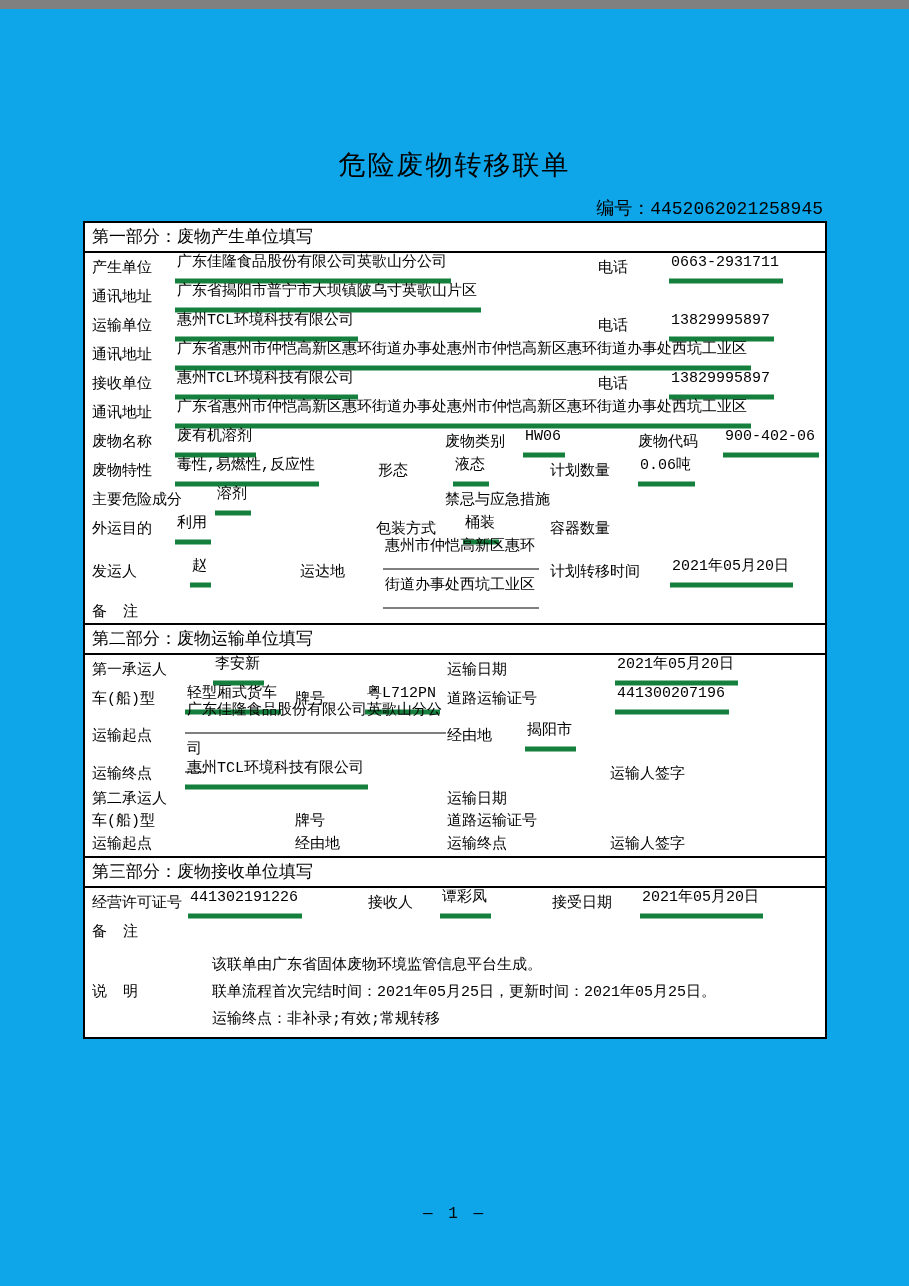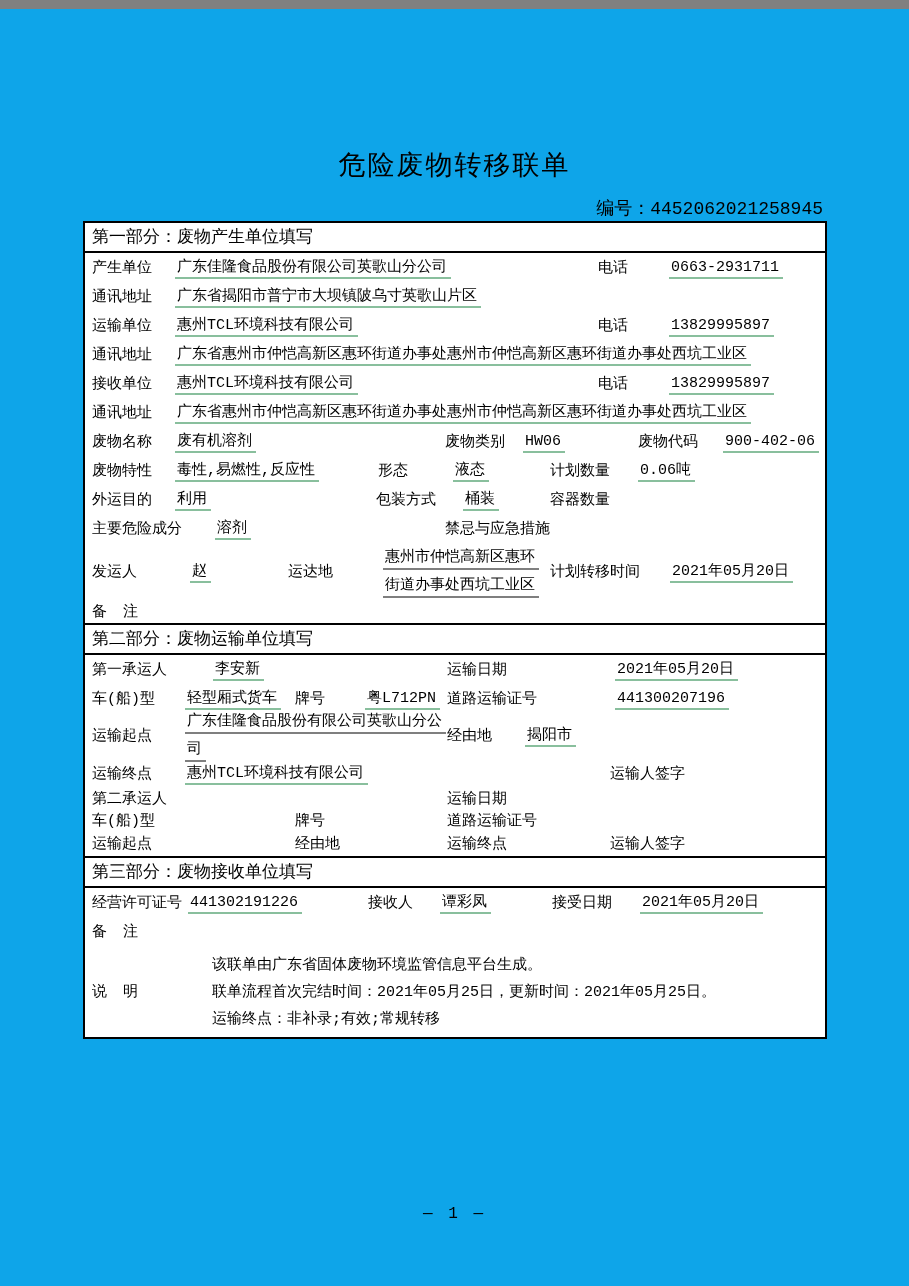--- a/index.html
+++ b/index.html
@@ -14,22 +14,22 @@
   }
   .doc-no { position:absolute; top:187px; right:86px; font-size:18px; }
   .sheet {
     position:absolute; left:83px; top:212px; width:744px;
     border:2px solid #000; box-sizing:border-box; background:#fff;
   }
   .sec { position:relative; height:28px; font-size:17px; border-bottom:2px solid #000; }
   .sec.mid { border-top:2px solid #000; }
   .row { position:relative; font-size:15px; }
   .c { position:absolute; top:50%; transform:translateY(-50%); white-space:nowrap; line-height:19px; }
-  .u { border-bottom:1px solid #15803d; padding:0 4px 1px 2px; }
-  .ml .line { display:table; line-height:21px; padding:0 4px 1px 2px;text-align:center; }
+  .u { border-bottom:5px solid #15803d; padding:0 4px 7px 2px; }
+  .ml .line { display:table; line-height:21px; padding:0 4px 12px 2px;text-align:center; }
   .ml .line.u { border-bottom:1px solid #000; margin-bottom:5px; }
   .ml .line.u:last-child { margin-bottom:0; }
   .notes .line { display:block; line-height:27px; white-space:nowrap; }
   .spread { letter-spacing:16px; }
   .footer { position:absolute; top:1196px; left:0; width:100%; text-align:center; font-size:16px; letter-spacing:3px; }
 </style>
 </head>
 <body>
 
 <div class="page">
@@ -94,37 +94,37 @@
     <div class="row" style="height:29px">
       <span class="c" style="left:7px">废物特性</span>
       <span class="c u" style="left:90px">毒性,易燃性,反应性</span>
       <span class="c" style="left:293px">形态</span>
       <span class="c u" style="left:368px">液态</span>
       <span class="c" style="left:465px">计划数量</span>
       <span class="c u" style="left:553px">0.06吨</span>
     </div>
 
     <div class="row" style="height:29px">
+      <span class="c" style="left:7px">主要危险成分</span>
+      <span class="c u" style="left:130px">溶剂</span>
+      <span class="c" style="left:360px">禁忌与应急措施</span>
+    </div>
+
+    <div class="row" style="height:29px">
       <span class="c" style="left:7px">外运目的</span>
       <span class="c u" style="left:90px">利用</span>
       <span class="c" style="left:291px">包装方式</span>
       <span class="c u" style="left:378px">桶装</span>
       <span class="c" style="left:465px">容器数量</span>
     </div>
 
-    <div class="row" style="height:29px">
-      <span class="c" style="left:7px">主要危险成分</span>
-      <span class="c u" style="left:130px">溶剂</span>
-      <span class="c" style="left:360px">禁忌与应急措施</span>
-    </div>
-
     <div class="row" style="height:57px">
       <span class="c" style="left:7px">发运人</span>
       <span class="c u" style="left:105px">赵</span>
-      <span class="c" style="left:203px">运达地</span>
+      <span class="c" style="left:215px">运达地</span>
       <span class="c ml" style="left:298px">
         <span class="line u">惠州市仲恺高新区惠环</span>
         <span class="line u">街道办事处西坑工业区</span>
       </span>
       <span class="c" style="left:465px">计划转移时间</span>
       <span class="c u" style="left:585px">2021年05月20日</span>
     </div>
 
     <div class="row" style="height:23px">
       <span class="c spread" style="left:7px">备注</span>

